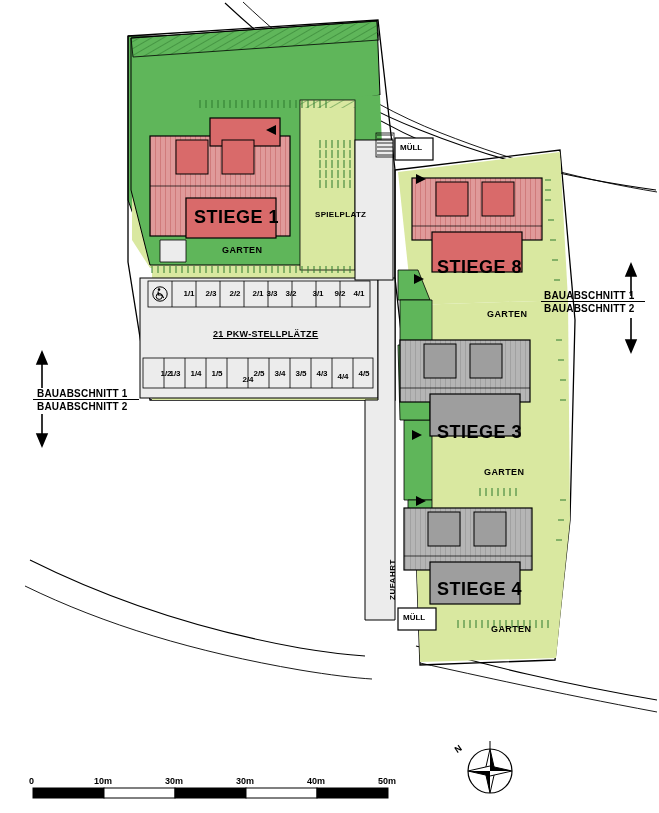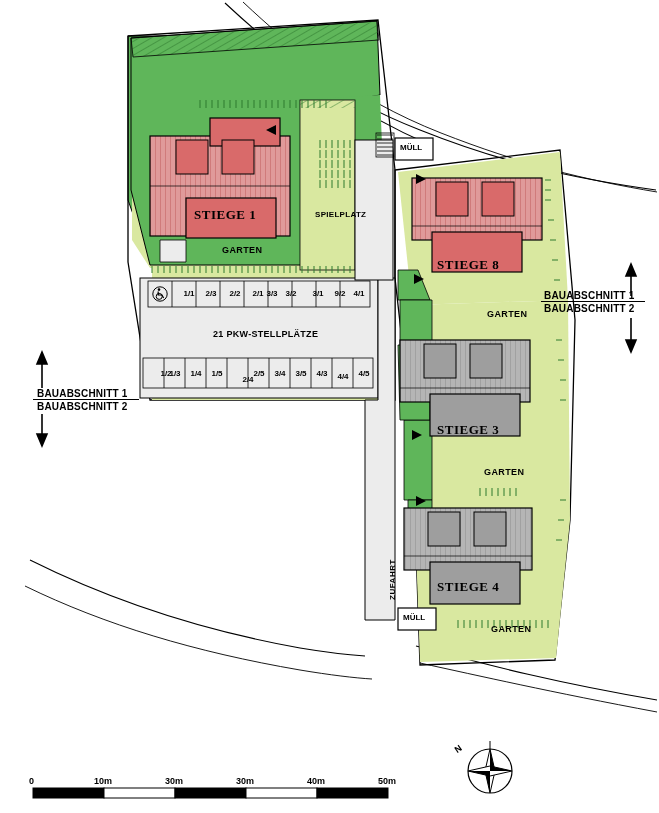--- a/index.html
+++ b/index.html
@@ -2,25 +2,25 @@
 <html><head>
 <meta charset="utf-8">
 <style>
   html,body{margin:0;padding:0;background:#ffffff;}
   body{width:659px;height:813px;position:relative;overflow:hidden;
        font-family:"Liberation Sans", sans-serif;}
   #stage{position:absolute;left:0;top:0;width:659px;height:813px;}
   svg#plan{position:absolute;left:0;top:0;width:659px;height:813px;}
   .lbl{position:absolute;font-family:"Liberation Sans",sans-serif;
        color:#000;white-space:nowrap;}
-  .bld-label{font-size:13px;font-weight:bold;letter-spacing:.5px;font-family:Liberation Serif, serif;}
+  .bld-label{font-size:18px;font-weight:bold;letter-spacing:.5px;}
   .garten{font-size:9px;font-weight:bold;letter-spacing:.4px;}
   .spiel{font-size:8px;font-weight:bold;letter-spacing:.3px;}
   .muell{font-size:8px;font-weight:bold;}
-  .stell{font-size:9px;font-weight:bold;letter-spacing:.3px;}
+  .stell{font-size:9px;font-weight:bold;letter-spacing:.3px;text-decoration:underline;}
   .bau{font-size:10px;font-weight:bold;letter-spacing:.2px;}
   .pk{font-size:8px;font-weight:bold;text-align:center;}
   .zufahrt{font-size:8px;font-weight:bold;letter-spacing:.5px;
            transform:rotate(-90deg);transform-origin:0 0;}
   .scalelbl{font-size:9px;font-weight:bold;}
   .ncompass{font-size:9px;font-weight:bold;}
 </style>
 </head>
 <body>
 

